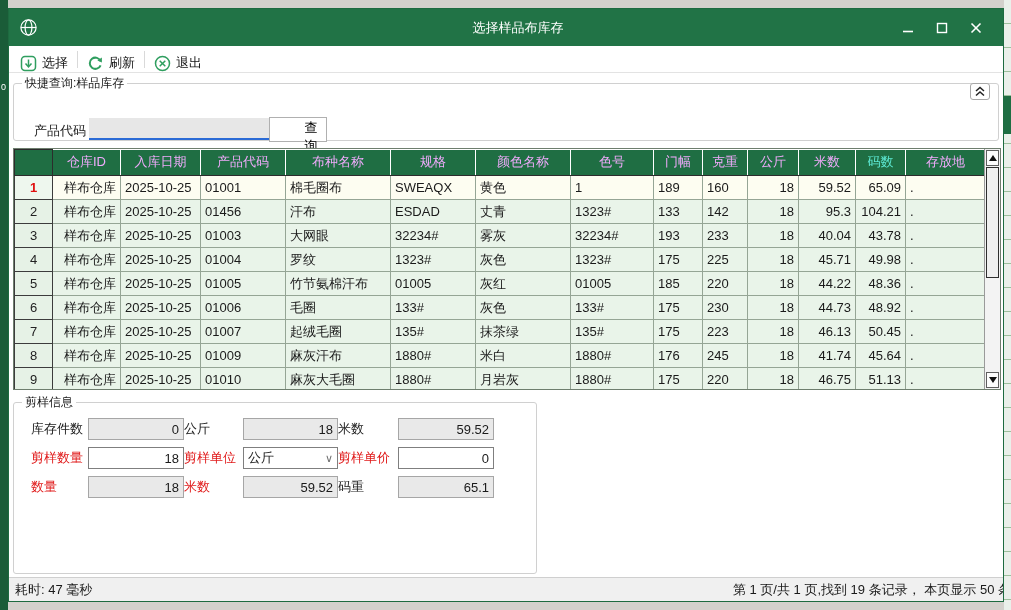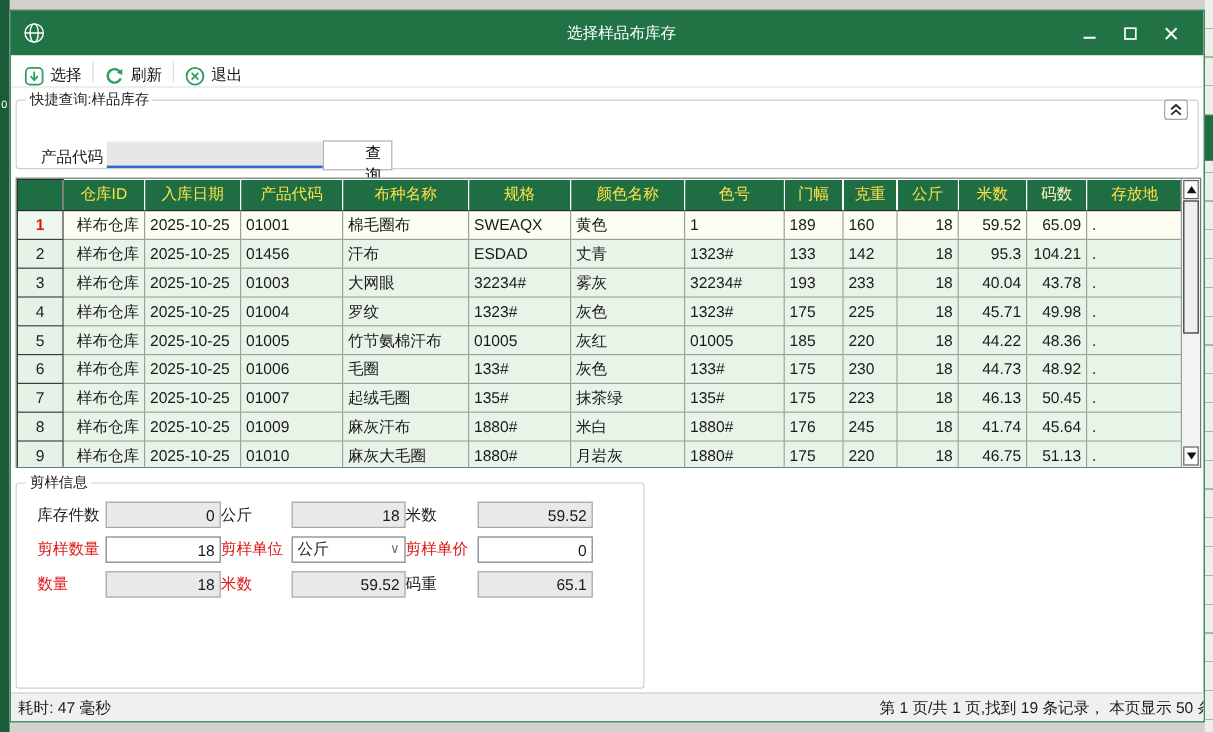--- a/index.html
+++ b/index.html
@@ -33,23 +33,23 @@
   .q-input{position:absolute;left:75px;top:26px;width:175px;height:20px;background:#e7e7e7;border:none;
            border-bottom:2px solid #2b6bd6;font-size:13px;padding:0 4px;font-family:inherit;box-sizing:content-box;}
   .q-btn{position:absolute;left:255px;top:25px;width:58px;height:25px;background:#fff;border:1px solid #b0b0b0;
          font-size:13px;font-family:inherit;padding-left:32px;}
   .collapse{position:absolute;top:-9px;right:8px;width:18px;height:15px;background:#fff;border:1px solid #a8a8a8;
             border-radius:3px;display:flex;align-items:center;justify-content:center;}
   
   .tablewrap{position:absolute;left:4px;top:139px;width:988px;height:242px;border:1px solid #6e7e6e;
              box-sizing:border-box;background:#fff;overflow:hidden;}
   table{border-collapse:collapse;table-layout:fixed;width:971px;font-size:13px;}
-  thead th{height:25px;background:#1f6e43;color:#fde047;font-weight:normal;text-align:center;
+  thead th{height:25px;background:#1f6e43;color:#f0abfc;font-weight:normal;text-align:center;
            border-right:1px solid rgba(255,255,255,.35);border-bottom:1px solid #2c2c2c;padding:0 2px;overflow:hidden;white-space:nowrap;}
-  thead th.redhead{color:#fef9c3;}
+  thead th.redhead{color:#5eead4;}
   thead th.rownum-h{border:1px solid #2c2c2c;background:#1f6e43;}
   tbody td{height:23px;border-right:1px solid #95a595;border-bottom:1px solid #95a595;background:#e9f4e9;
            padding:0 4px;white-space:nowrap;overflow:hidden;}
   tbody td.rownum{background:#e6f2e6;text-align:center;border:1px solid #3c3c3c;color:#222;}
   tr.selected td{background:#fdfdf1;}
   tr.selected td.rownum{color:#e01010;font-weight:bold;background:#eef7ee;}
   .al{text-align:left}.ar{text-align:right}.ac{text-align:center}
   
   .vscroll{position:absolute;top:0;right:0;width:16px;height:100%;background:#f3f3f3;border-left:1px solid #9a9a9a;box-sizing:border-box;}
   .sbtn{position:absolute;left:1px;right:1px;height:16px;background:#fdfdfd;border:1px solid #5f5f5f;

